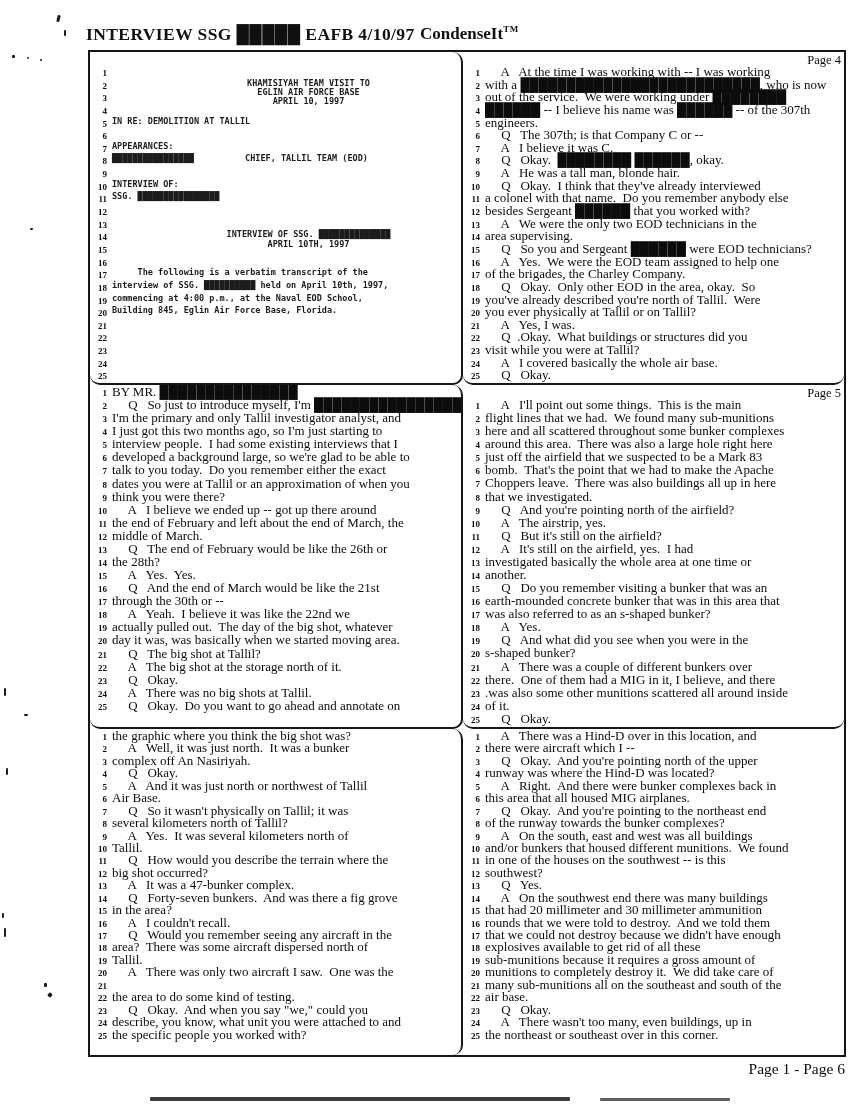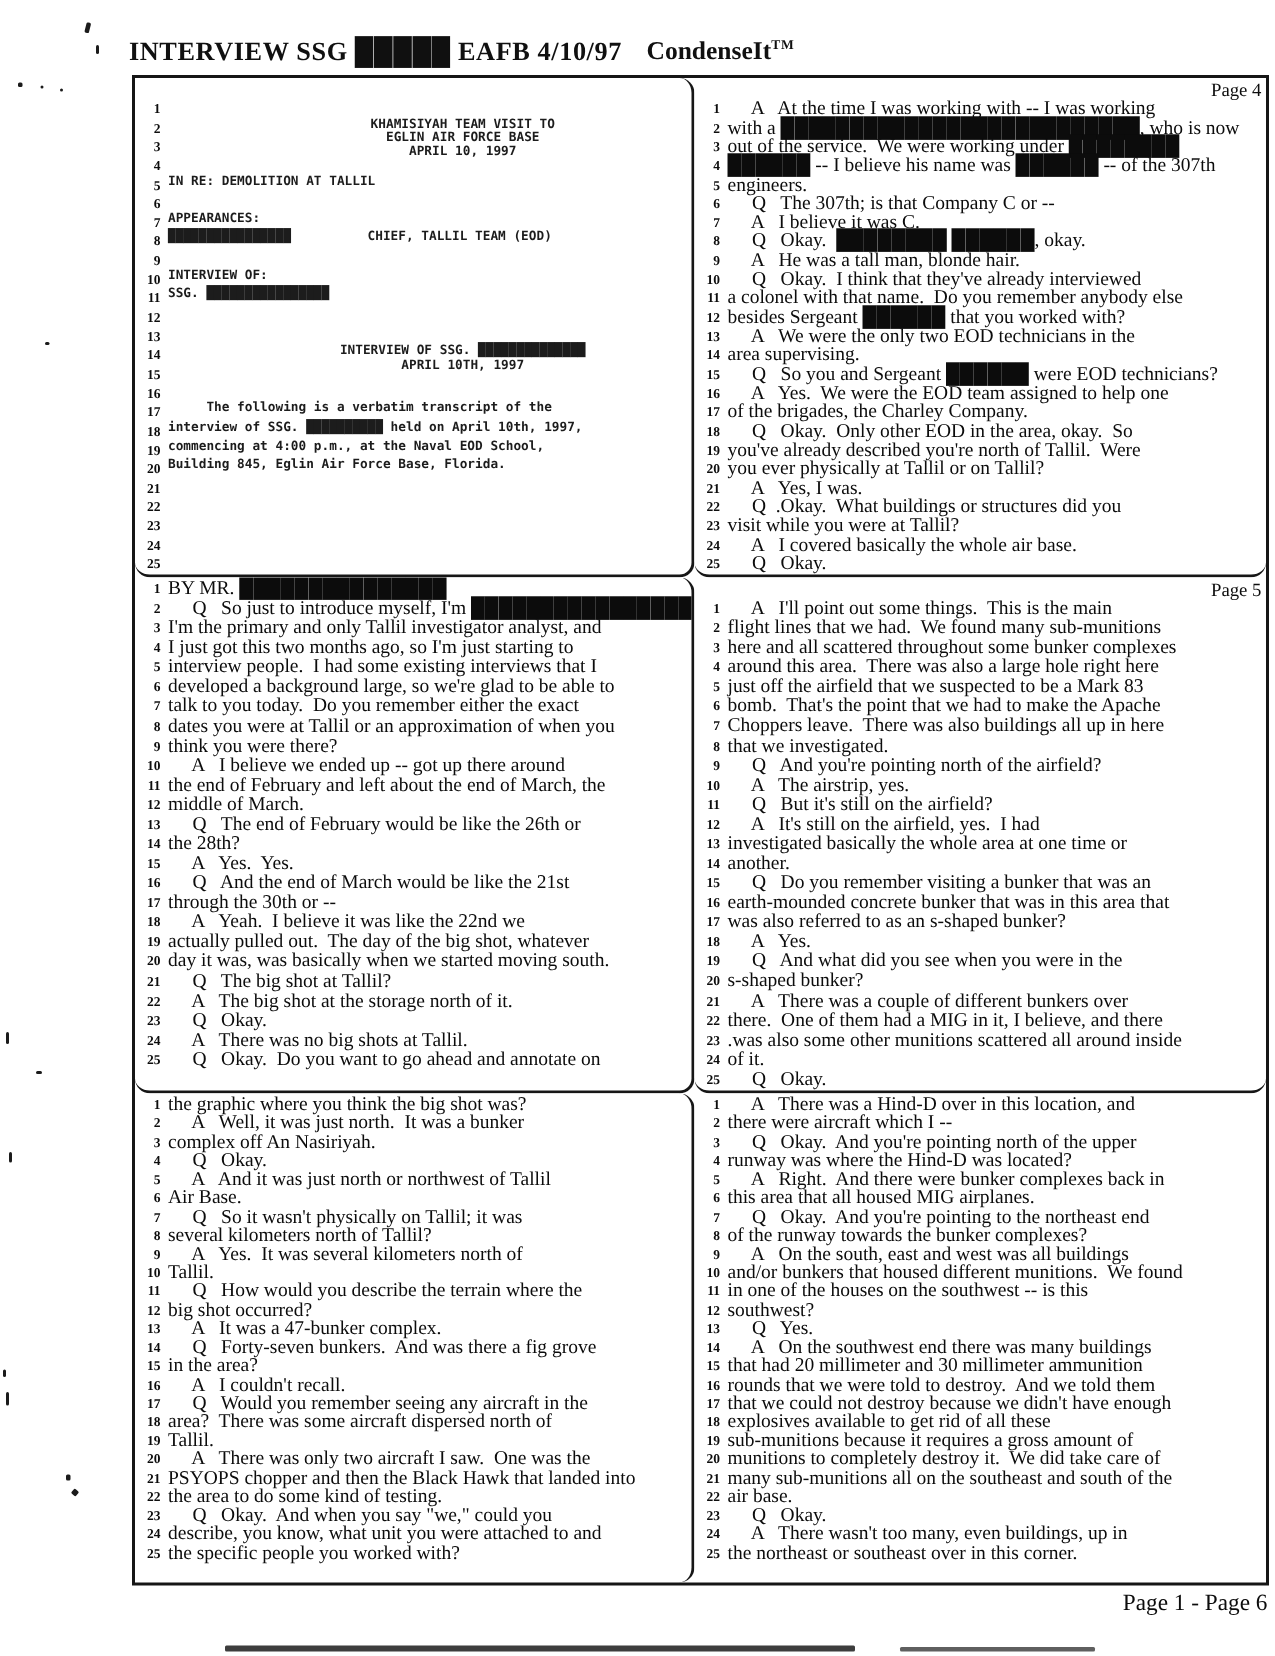--- a/index.html
+++ b/index.html
@@ -9,21 +9,21 @@
     font-family:"Liberation Serif", serif;
     color:#101010;
   }
   
   .hdr-title {
     position:absolute; left:86px; top:24px;
     font:bold 17.5px "Liberation Serif", serif;
     letter-spacing:.4px; white-space:pre;
   }
   .hdr-product {
-    position:absolute; left:431px; top:24px;
+    position:absolute; left:420px; top:24px;
     font:bold 17px "Liberation Serif", serif;
   }
   .hdr-product sup { font-size:9px; letter-spacing:.5px; }
   
   .sheet {
     position:absolute; left:88px; top:50px; width:758px; height:1007px;
     box-sizing:border-box; border:2px solid #161616;
     display:grid; grid-template-columns:373px 1fr; grid-template-rows:333px 344px 1fr;
     background:#fff;
   }
@@ -362,21 +362,21 @@
         <div class="line">
           <span class="ln">18</span>
           <span class="lt">     A   Yeah.  I believe it was like the 22nd we</span>
         </div>
         <div class="line">
           <span class="ln">19</span>
           <span class="lt">actually pulled out.  The day of the big shot, whatever</span>
         </div>
         <div class="line">
           <span class="ln">20</span>
-          <span class="lt">day it was, was basically when we started moving south.</span>
+          <span class="lt">day it was, was basically when we started moving area.</span>
         </div>
         <div class="line">
           <span class="ln">21</span>
           <span class="lt">     Q   The big shot at Tallil?</span>
         </div>
         <div class="line">
           <span class="ln">22</span>
           <span class="lt">     A   The big shot at the storage north of it.</span>
         </div>
         <div class="line">
@@ -575,21 +575,20 @@
         <div class="line">
           <span class="ln">19</span>
           <span class="lt">Tallil.</span>
         </div>
         <div class="line">
           <span class="ln">20</span>
           <span class="lt">     A   There was only two aircraft I saw.  One was the</span>
         </div>
         <div class="line">
           <span class="ln">21</span>
-          <span class="lt">PSYOPS chopper and then the Black Hawk that landed into</span>
         </div>
         <div class="line">
           <span class="ln">22</span>
           <span class="lt">the area to do some kind of testing.</span>
         </div>
         <div class="line">
           <span class="ln">23</span>
           <span class="lt">     Q   Okay.  And when you say "we," could you</span>
         </div>
         <div class="line">

